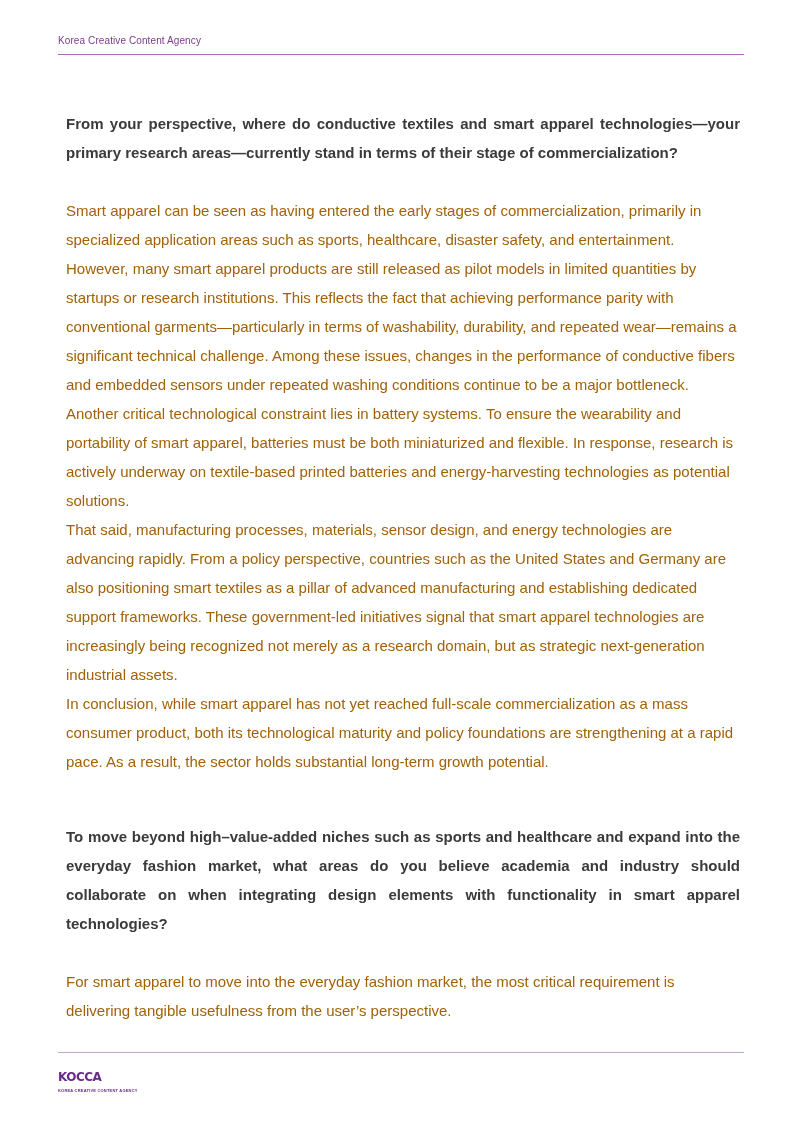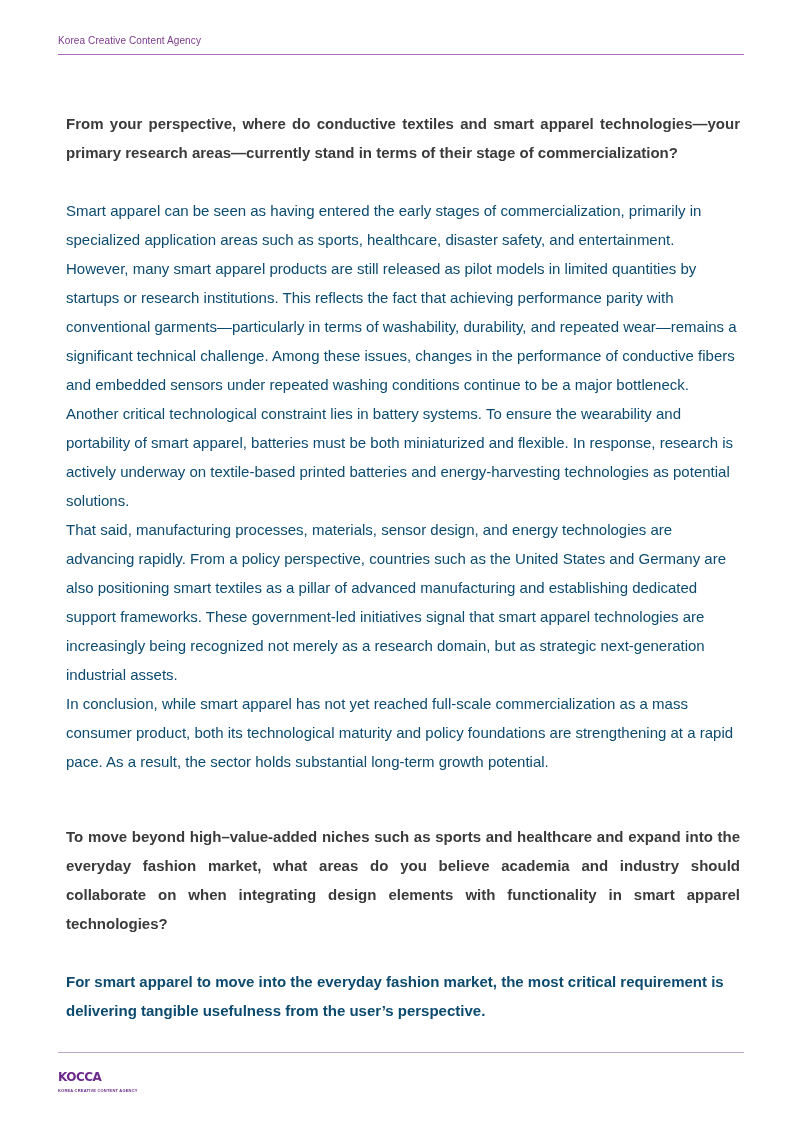--- a/index.html
+++ b/index.html
@@ -39,33 +39,32 @@
     .question {
       font-size: 15px;
       font-weight: bold;
       color: #3a3a3a;
       line-height: 29px;
       text-align: justify;
       margin: 0;
     }
     .answer-para {
       font-size: 15px;
-      color: #0c4a6e;
+      color: #a16207;
       line-height: 29px;
       margin: 0;
     }
     .answer {
       margin-top: 29px;
     }
     .q2 {
       margin-top: 46px;
     }
     .answer2 {
       margin-top: 29px;
-      font-weight: bold;
     }
     .footer-rule {
       position: absolute;
       left: 58px;
       top: 1052px;
       width: 686px;
       height: 1px;
       background: #c0a6c8;
     }
     .logo {

